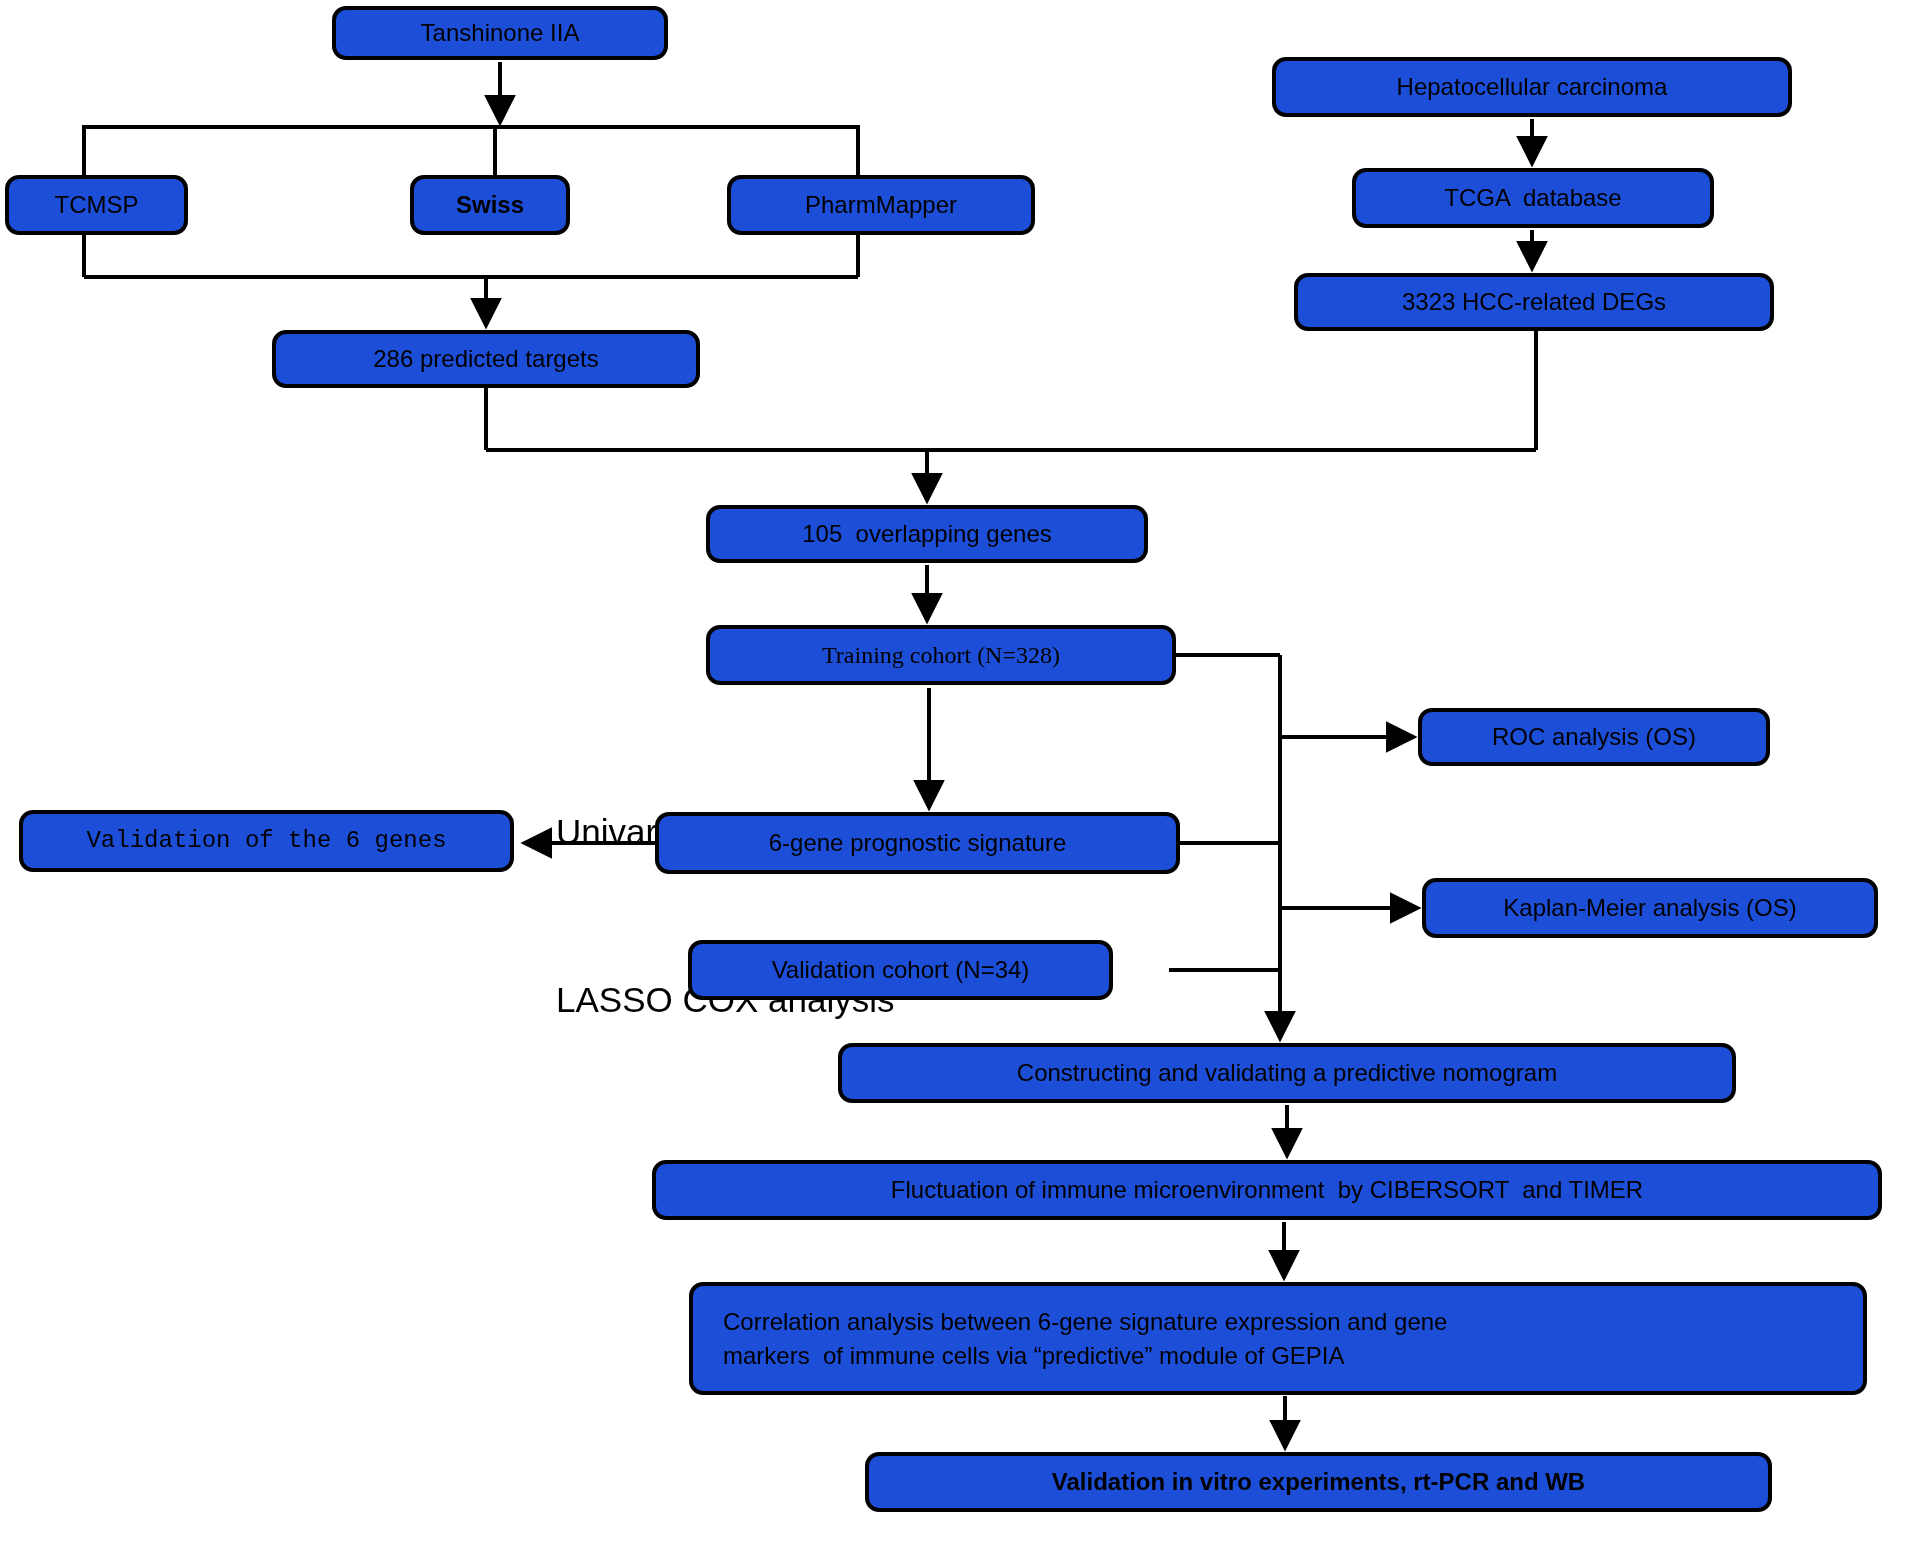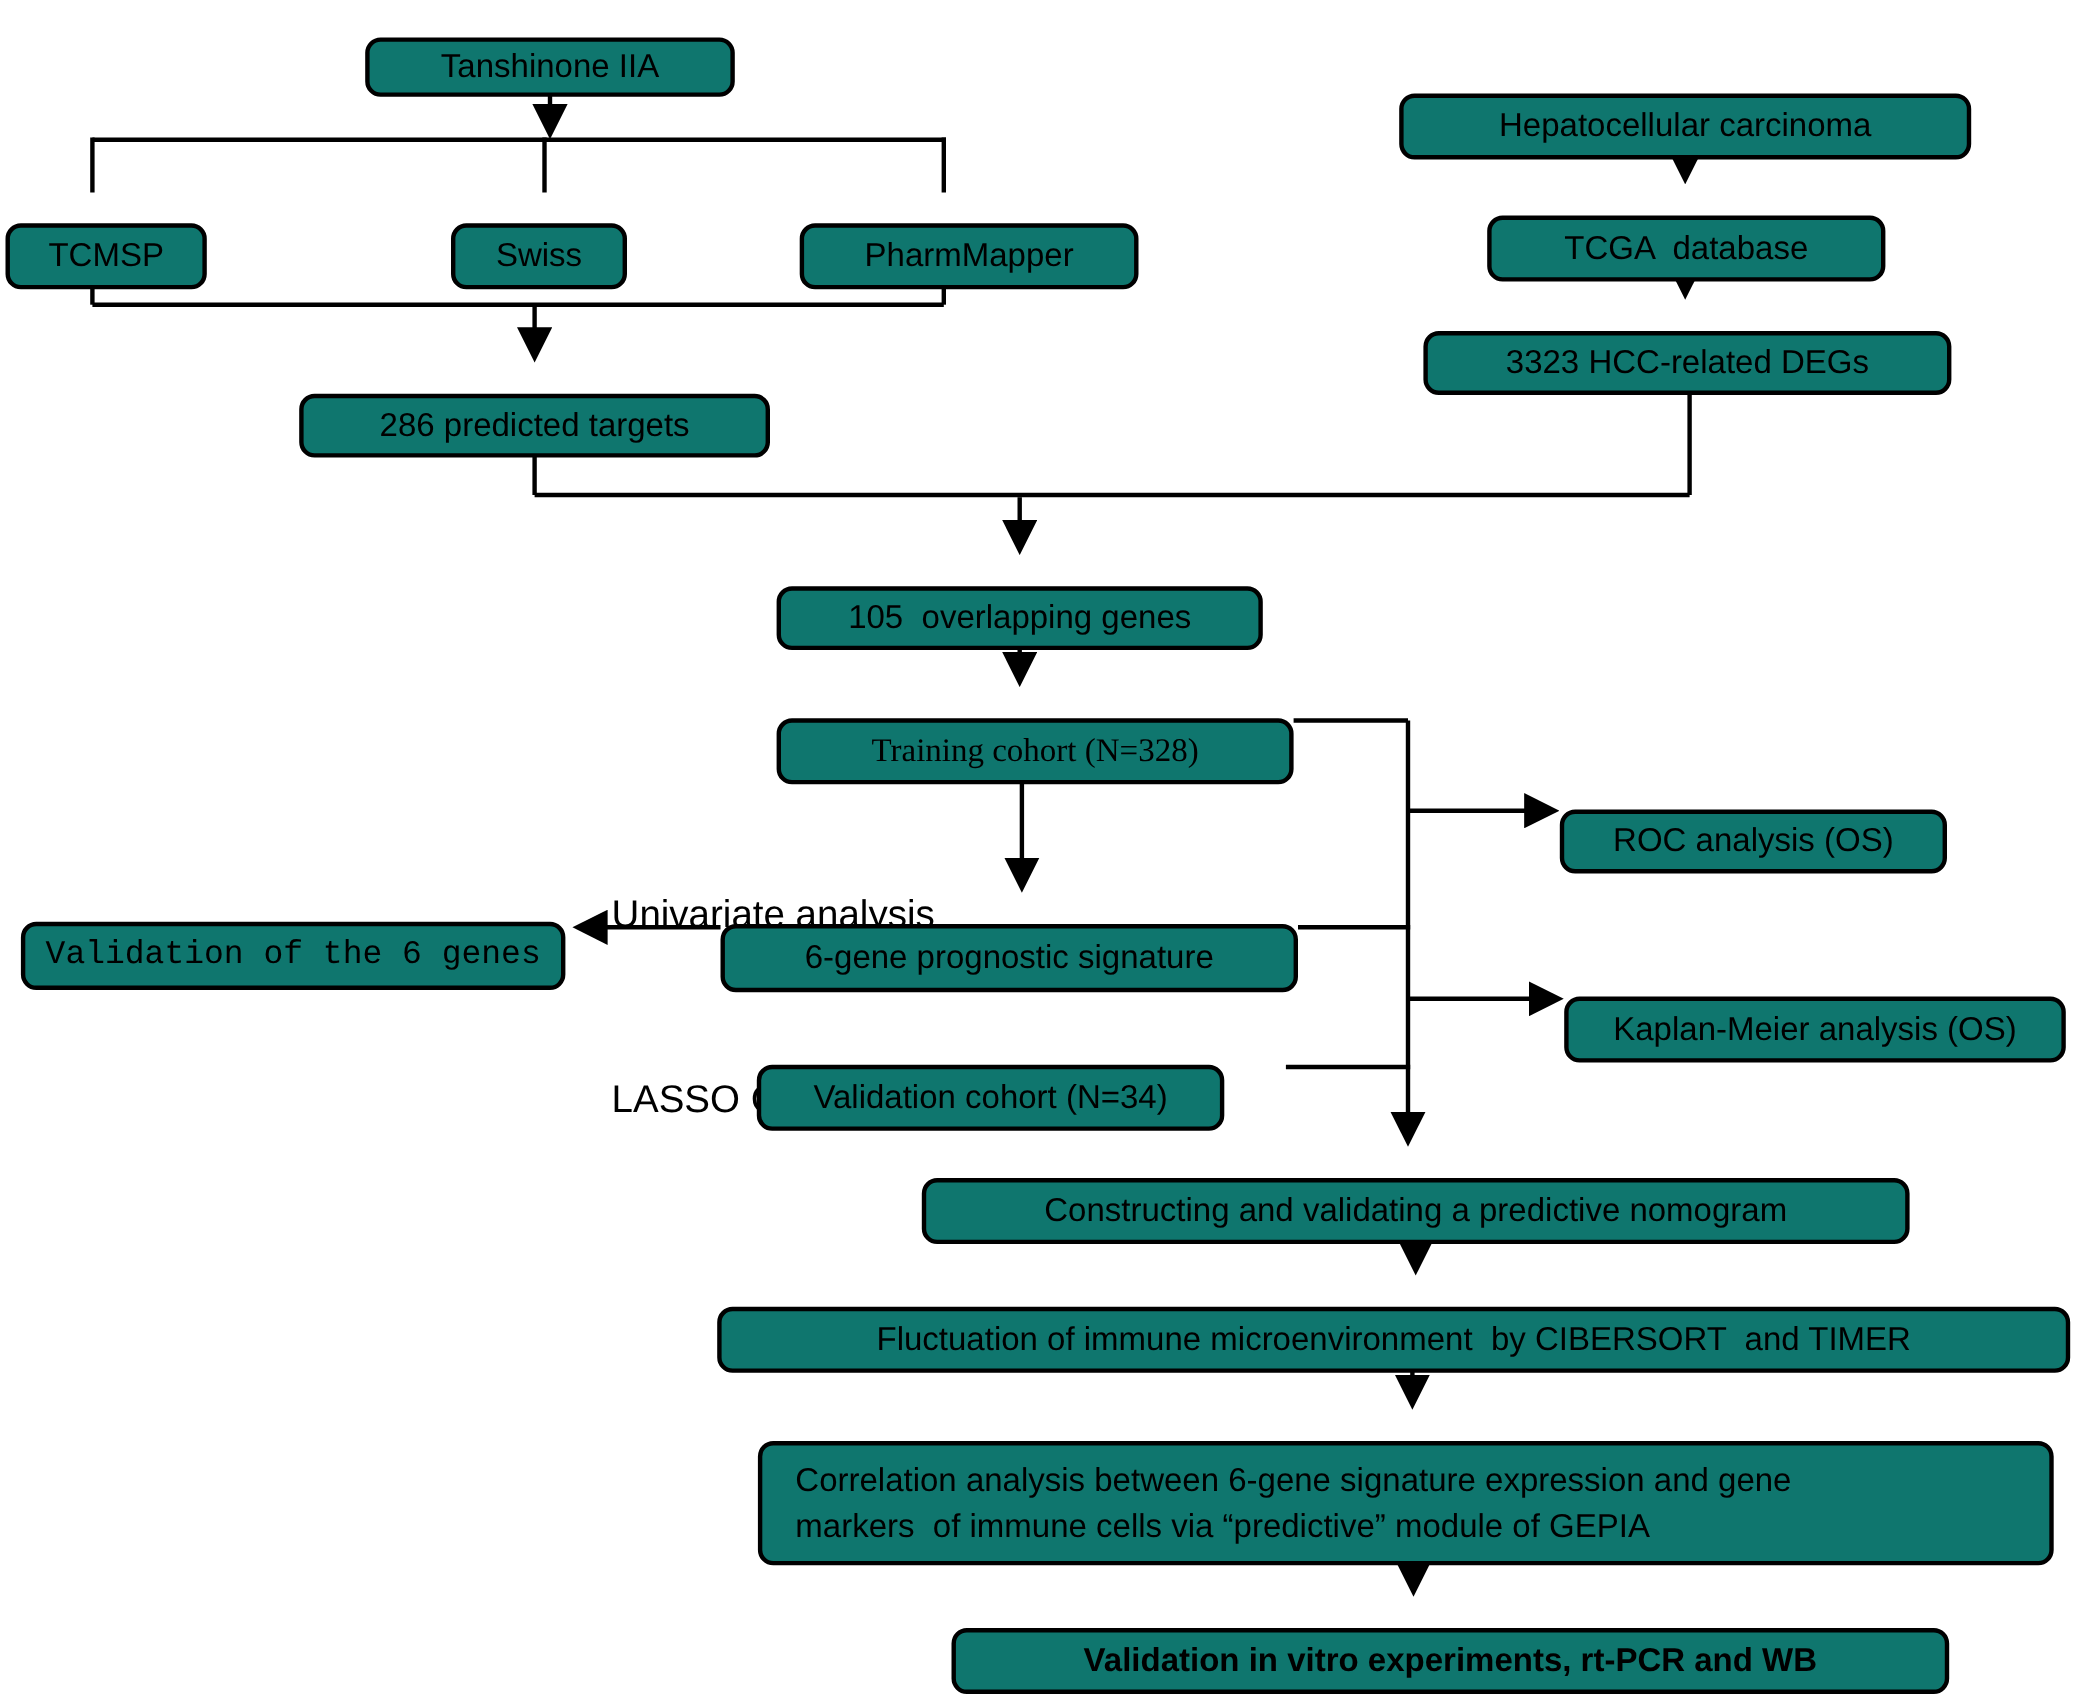--- a/index.html
+++ b/index.html
@@ -2,24 +2,24 @@
 <html><head>
 <meta charset="utf-8">
 <style>
   html,body{margin:0;padding:0;background:#ffffff;}
   .canvas{
     position:relative;width:1905px;height:1553px;background:#ffffff;
     font-family:"Liberation Sans",sans-serif;color:#000;overflow:hidden;
   }
   svg.connectors{position:absolute;left:0;top:0;}
   .box{
-    position:absolute;box-sizing:border-box;background:#0f766e;
+    position:absolute;box-sizing:border-box;background:#1d4ed8;
     border:4px solid #000;border-radius:14px;
     display:flex;align-items:center;justify-content:center;
-    font-size:30px;line-height:1.25;white-space:pre-wrap;text-align:center;margin-top:28px;
+    font-size:24px;line-height:1.25;white-space:pre-wrap;text-align:center;
   }
   .box .box-label{display:block;padding:0 10px;}
   .box.multiline{flex-direction:column;align-items:flex-start;justify-content:center;text-align:left;padding-left:30px;}
   .box.multiline .box-label{padding:2px 0;}
   .free-label{
     position:absolute;font-size:35px;line-height:56px;white-space:pre;text-align:left;
   }
 </style>
 </head>
 <body>
@@ -71,21 +71,21 @@
     </g>
   </svg>
 
   <div class="box" style="left:332px;top:6px;width:336px;height:54px;">
     <span class="box-label">Tanshinone IIA</span>
   </div>
 
   <div class="box" style="left:5px;top:175px;width:183px;height:60px;">
     <span class="box-label">TCMSP</span>
   </div>
-  <div class="box" style="left:410px;top:175px;width:160px;height:60px;">
+  <div class="box" style="left:410px;top:175px;width:160px;height:60px;font-weight:bold;">
     <span class="box-label">Swiss</span>
   </div>
   <div class="box" style="left:727px;top:175px;width:308px;height:60px;">
     <span class="box-label">PharmMapper</span>
   </div>
 
   <div class="box" style="left:272px;top:330px;width:428px;height:58px;">
     <span class="box-label">286 predicted targets</span>
   </div>
 

